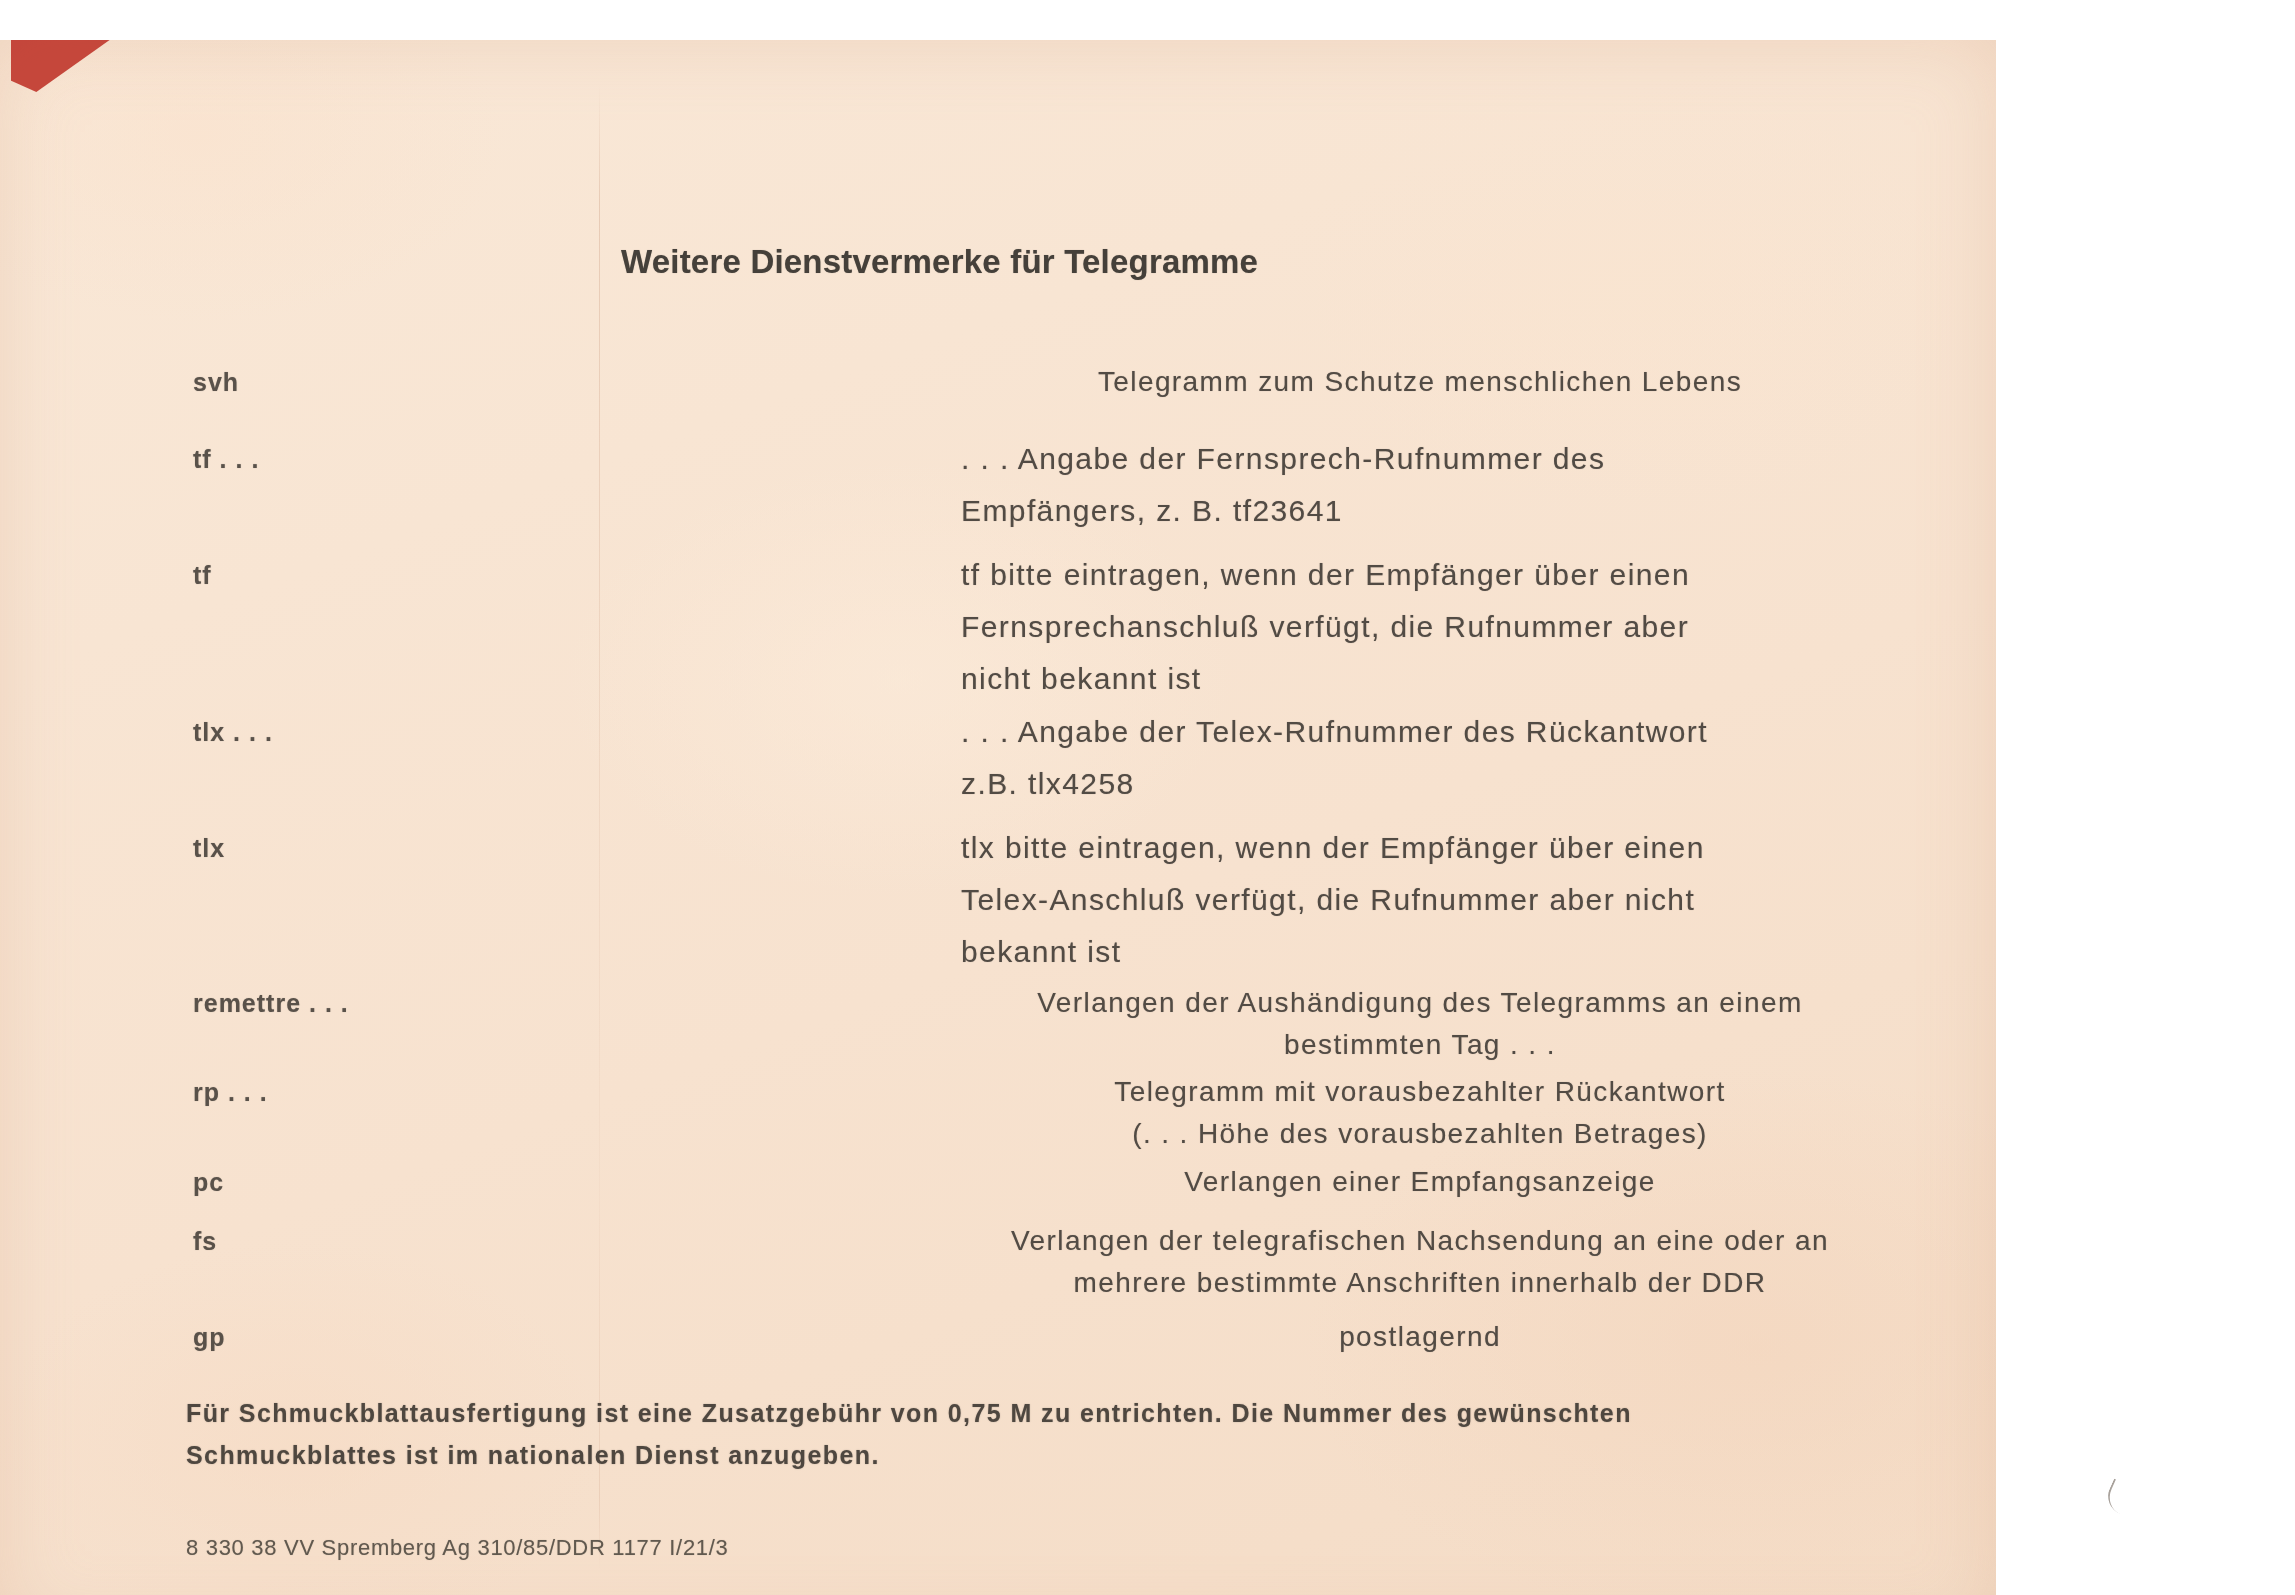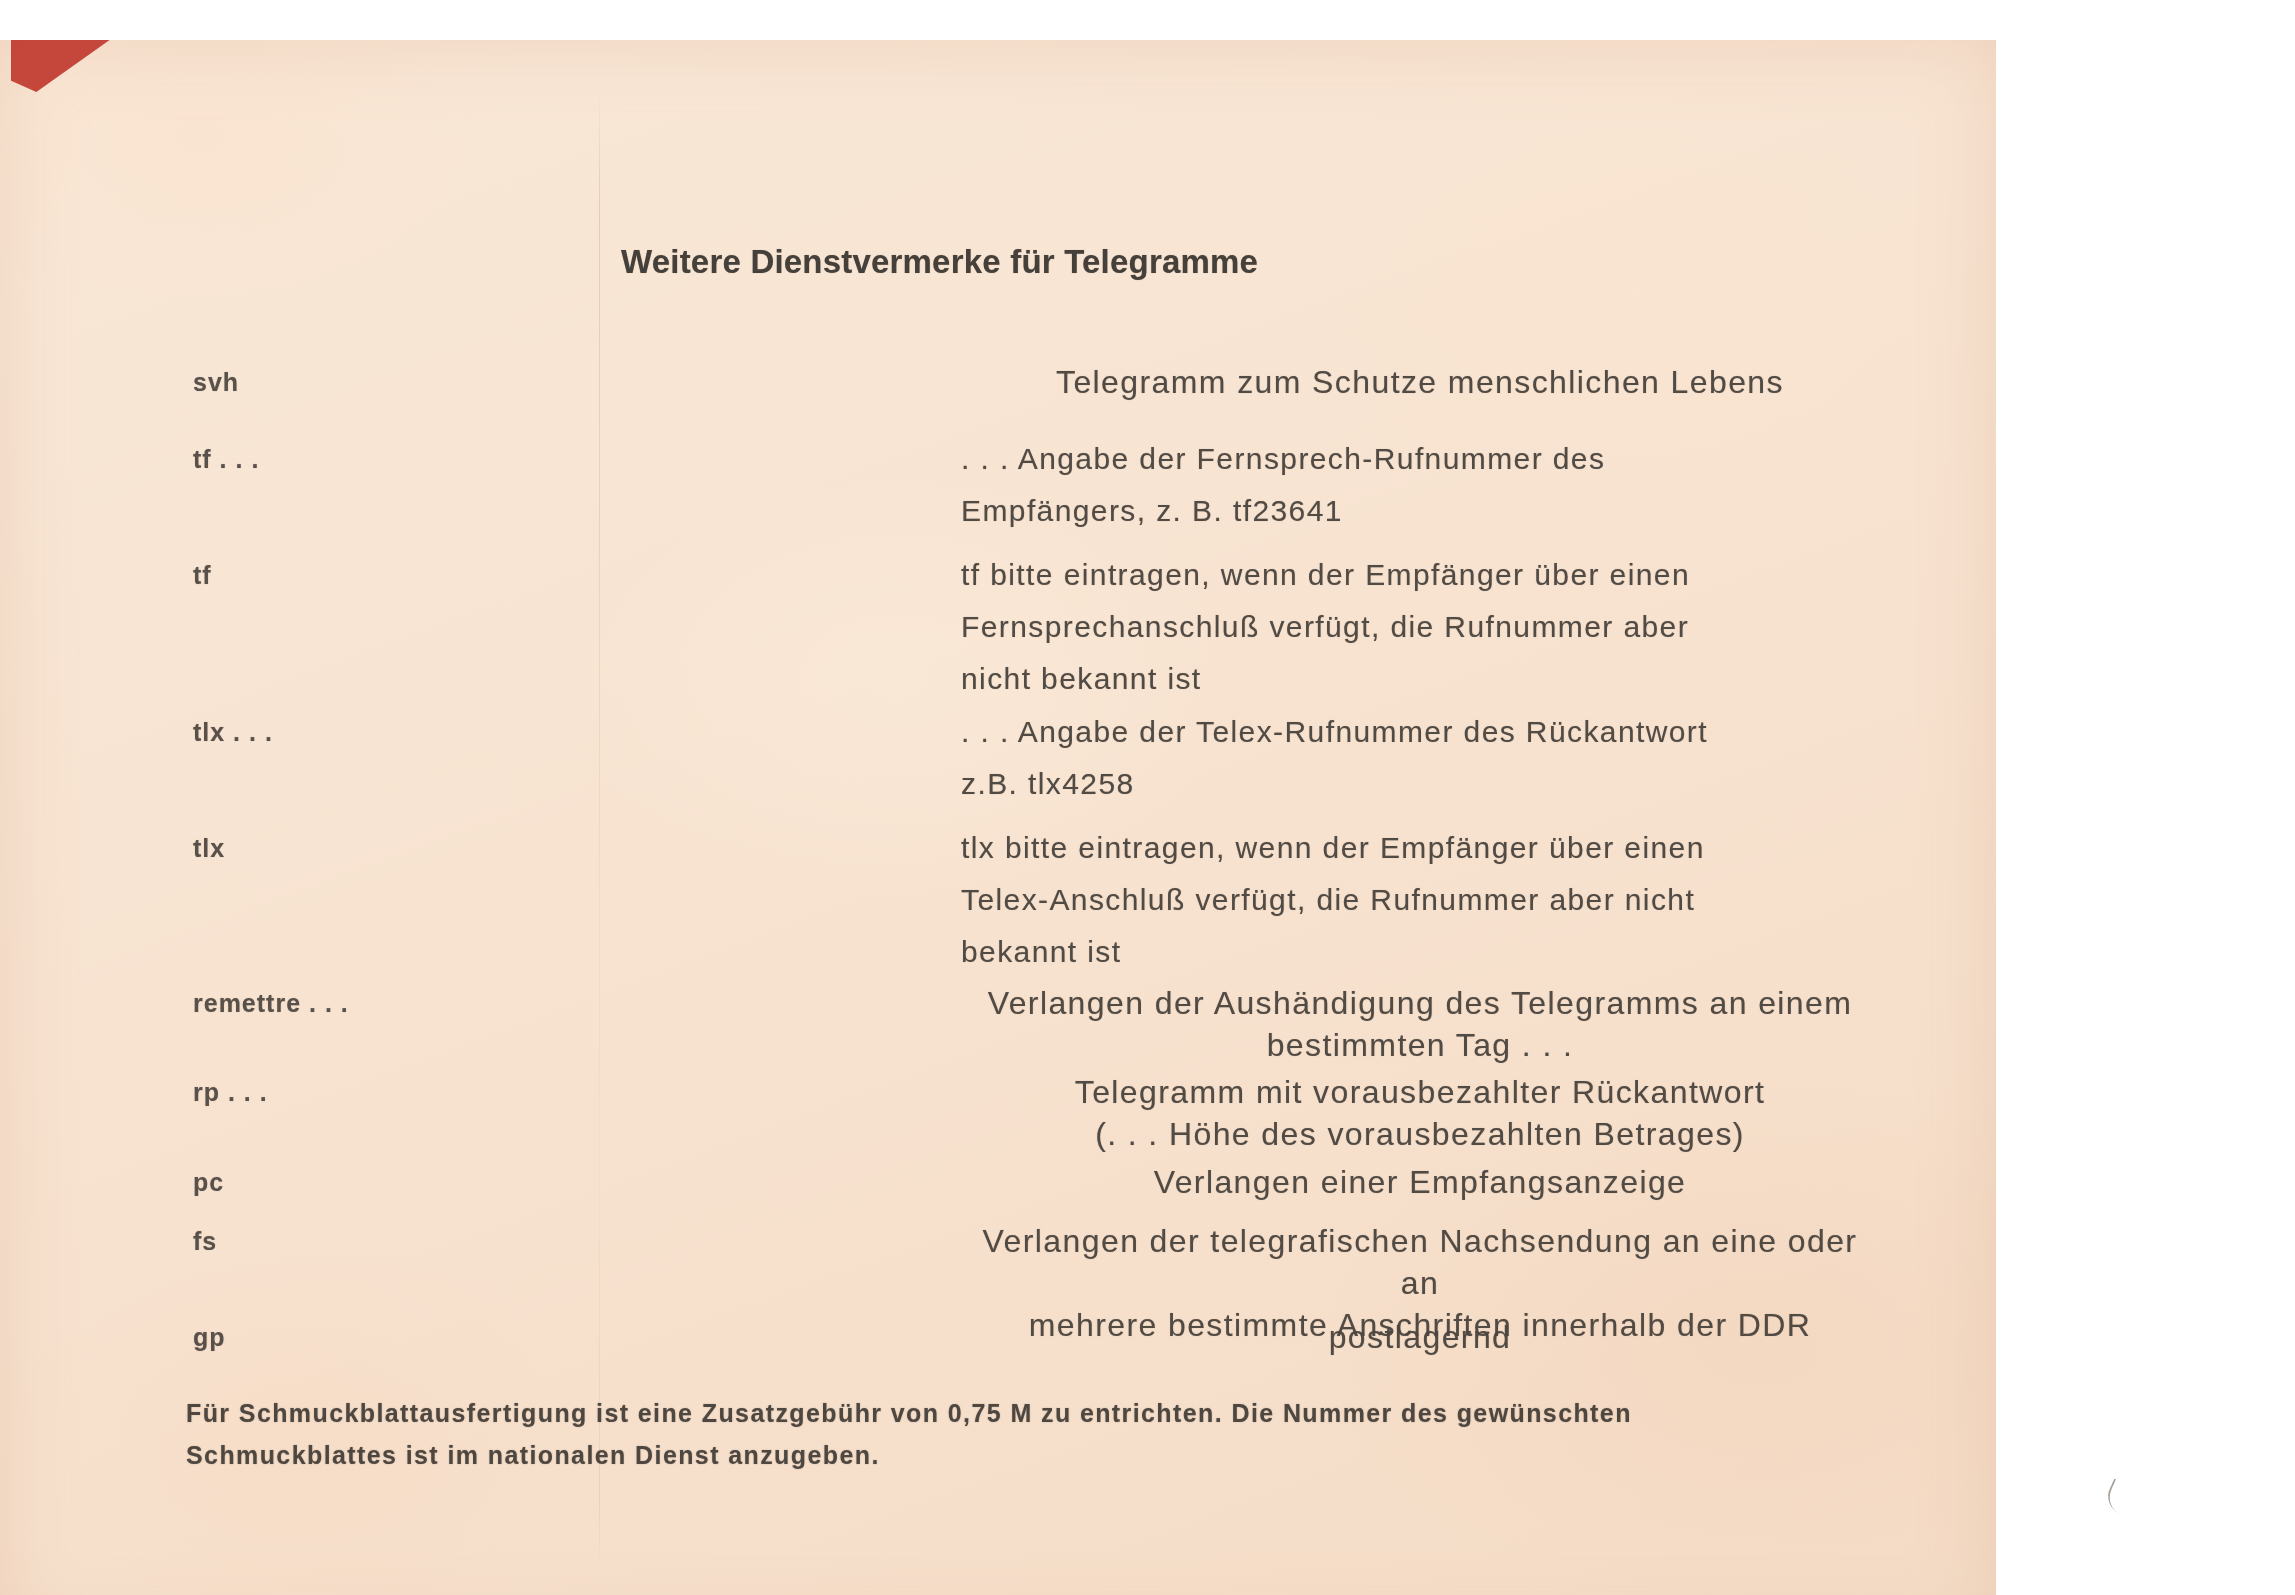--- a/index.html
+++ b/index.html
@@ -65,21 +65,21 @@
   }
   .desc {
     position: absolute; left: 961px; width: 918px;
     color: rgba(76,70,63,0.95);
     white-space: pre-line;
     text-shadow: 0 0 1px rgba(76,70,63,0.35);
   }
   .row.lg .code, .row.lg .desc { line-height: 52px; }
   .row.sm .code, .row.sm .desc { line-height: 42px; text-align: center; }
   .row.lg .desc { font-size: 30px; letter-spacing: 1.4px; }
-  .row.sm .desc { font-size: 32px; letter-spacing: 1.4px; }
+  .row.sm .desc { font-size: 28px; letter-spacing: 1.4px; }
   .footnote {
     position: absolute; left: 186px; top: 1352px; width: 1691px;
     font-size: 25px; line-height: 42px; font-weight: bold;
     color: rgba(69,63,56,0.92); letter-spacing: 1.4px;
     white-space: pre-line;
     text-shadow: 0 0 1.4px rgba(69,63,56,0.40);
   }
   .imprint {
     position: absolute; left: 186px; top: 1493px;
     font-size: 22px; line-height: 29px;
@@ -153,17 +153,18 @@
   </div>
 
   <div class="row sm" style="top:1276px">
     <span class="code">gp</span>
     <div class="desc">postlagernd</div>
   </div>
 
   <div class="footnote">Für Schmuckblattausfertigung ist eine Zusatzgebühr von 0,75 M zu entrichten. Die Nummer des gewünschten
 Schmuckblattes ist im nationalen Dienst anzugeben.</div>
 
+  <div class="imprint">8 330 38 VV Spremberg Ag 310/85/DDR 1177 I/21/3</div>
 
   <div class="pen-mark"></div>
 
 </div>
 
 
 </body></html>

